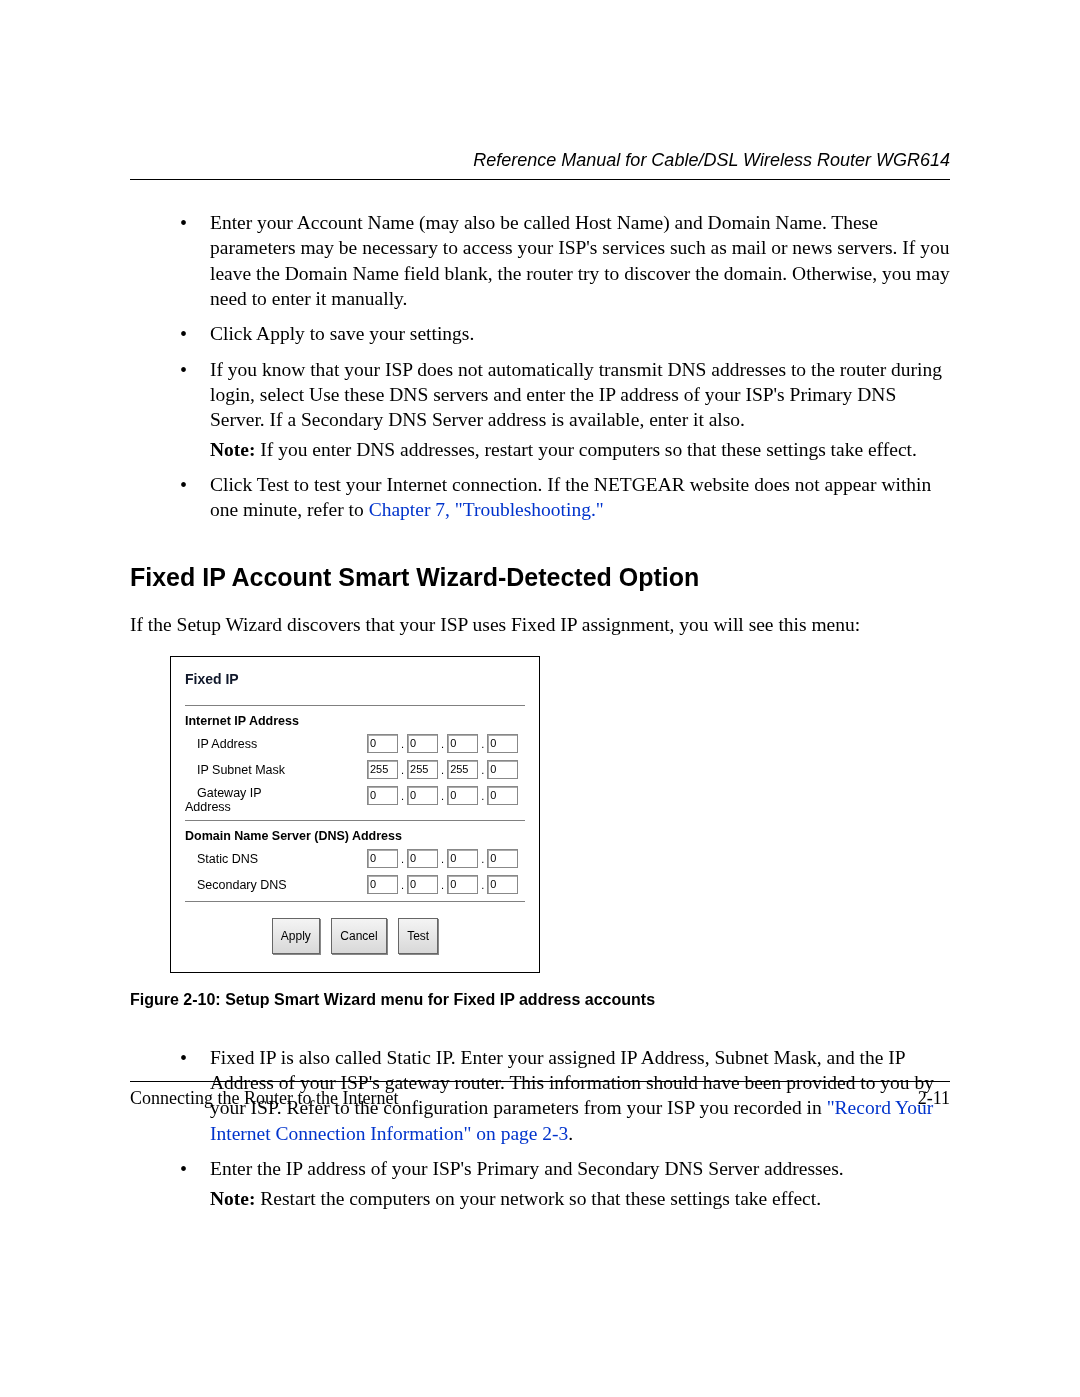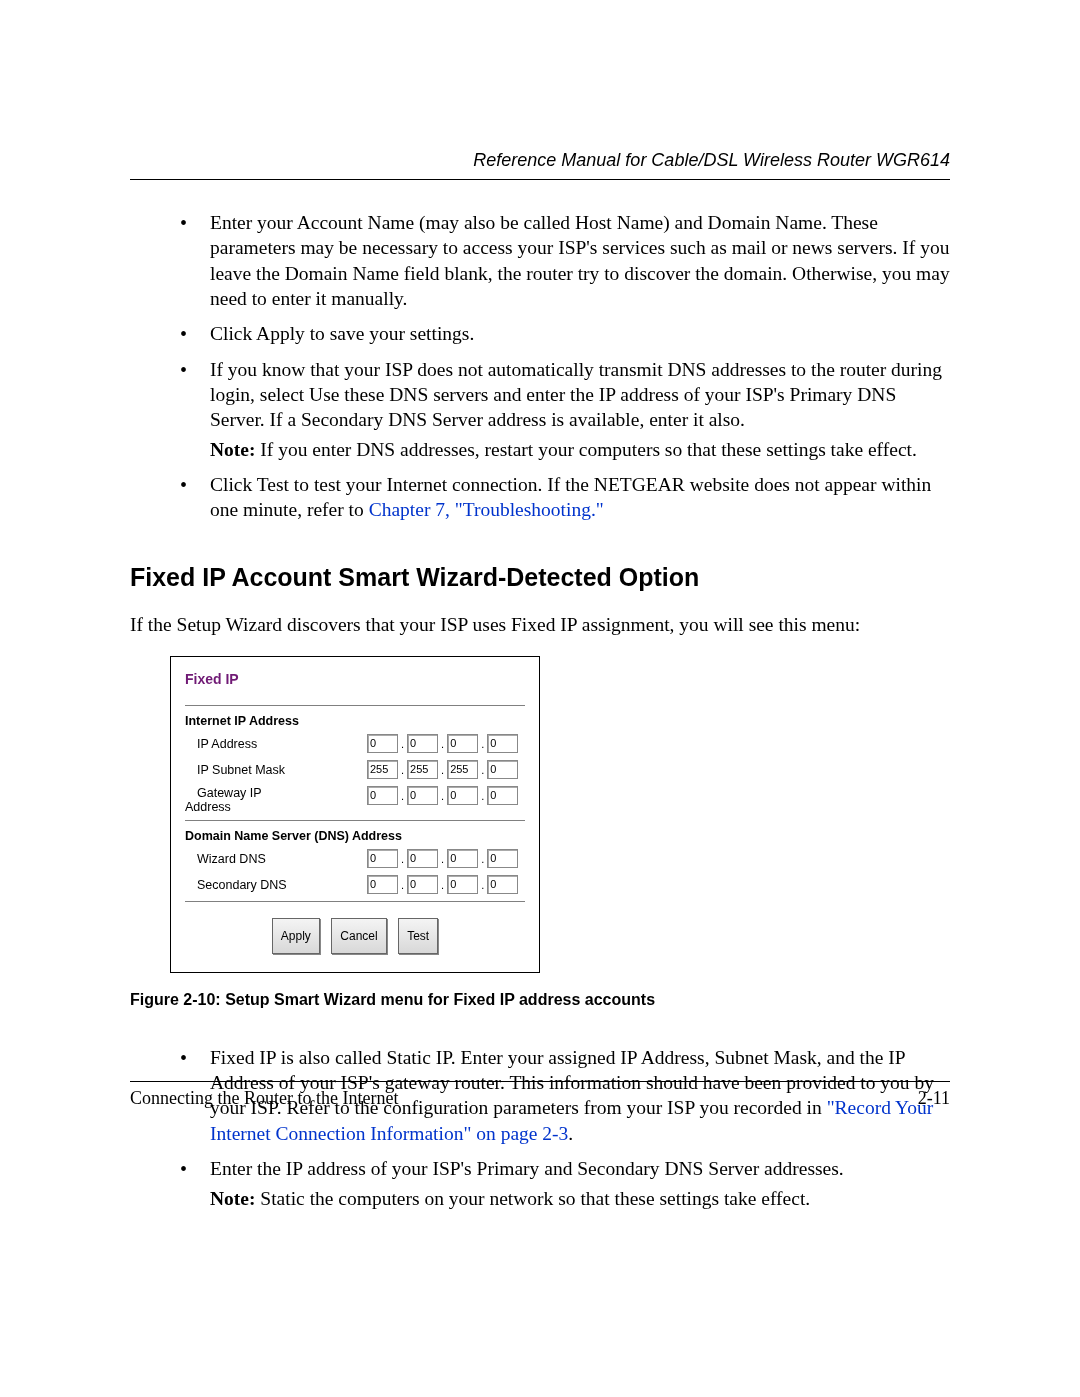--- a/index.html
+++ b/index.html
@@ -68,21 +68,21 @@
   .panel {
     width: 370px;
     border: 1px solid #000;
     background: #fff;
     box-sizing: border-box;
     padding: 10px 14px 14px 14px;
     font-family: Arial, Helvetica, sans-serif;
     font-size: 12.5px;
   }
   .panel-title {
-    color: #701a75;
+    color: #0f172a;
     font-weight: bold;
     font-size: 14px;
     margin-bottom: 18px;
     margin-top: 4px;
   }
   .hr {
     border-top: 1px solid #808080;
     margin: 6px 0 8px 0;
   }
   .section-label {
@@ -240,21 +240,21 @@
             <span class="ip-dot">.</span>
           <div class="ip-cell">0</div>
         </div>
       </div>
 
       <div class="hr"></div>
 
       <div class="section-label">Domain Name Server (DNS) Address</div>
 
       <div class="row">
-        <div class="row-label">Wizard DNS</div>
+        <div class="row-label">Static DNS</div>
         <div class="ip-cells">
           <div class="ip-cell">0</div>
             <span class="ip-dot">.</span>
           <div class="ip-cell">0</div>
             <span class="ip-dot">.</span>
           <div class="ip-cell">0</div>
             <span class="ip-dot">.</span>
           <div class="ip-cell">0</div>
         </div>
       </div>
@@ -284,21 +284,21 @@
 
   <div class="figure-caption">Figure 2-10:  Setup Smart Wizard menu for Fixed IP address accounts</div>
 
   <ul class="top-list">
     <li>
       <span>Fixed IP is also called Static IP. Enter your assigned IP Address, Subnet Mask, and the IP Address of your ISP's gateway router. This information should have been provided to you by your ISP. Refer to the configuration parameters from your ISP you recorded in </span><span class="link">"Record Your Internet Connection Information" on page 2-3</span><span>.</span>
     </li>
     <li>
       <span>Enter the IP address of your ISP's Primary and Secondary DNS Server addresses.</span>
       <div style="margin-top:4px;">
-        <span class="note-label">Note:</span><span> Static the computers on your network so that these settings take effect.</span>
+        <span class="note-label">Note:</span><span> Restart the computers on your network so that these settings take effect.</span>
       </div>
     </li>
   </ul>
 
   <div class="footer">
     <div class="footer-rule-wrap">
       <span>Connecting the Router to the Internet</span>
       <span>2-11</span>
     </div>
   </div>

